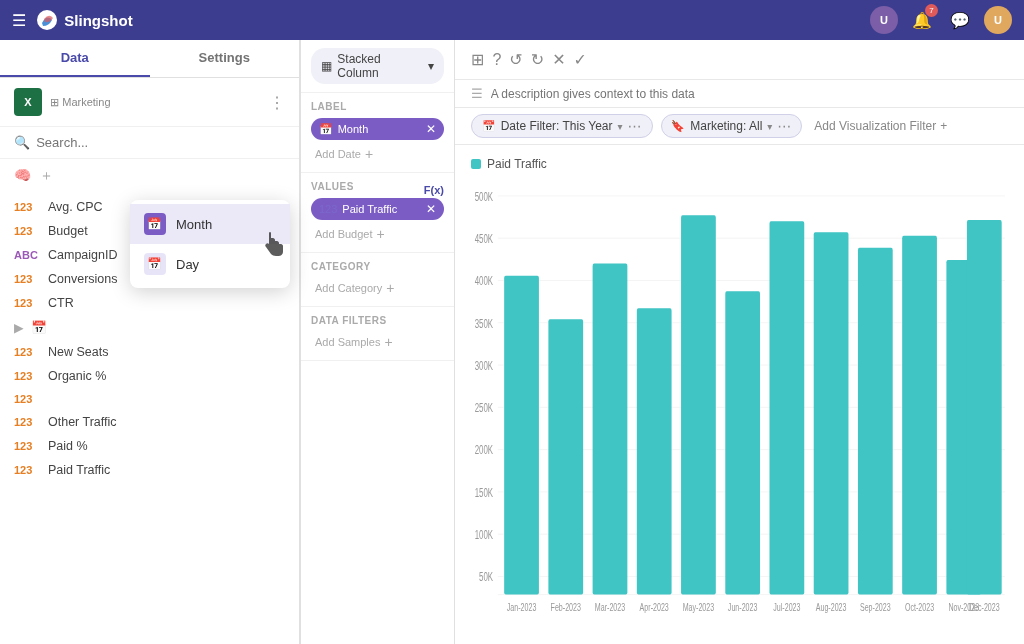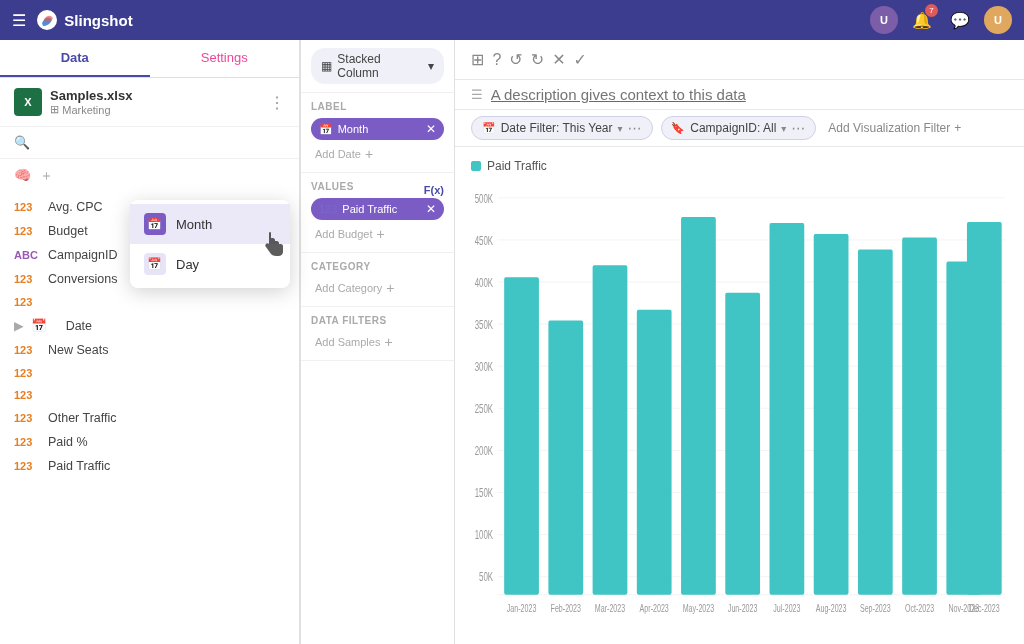--- a/index.html
+++ b/index.html
@@ -40,23 +40,24 @@
     
     .panel-tabs {
       display: flex;
       border-bottom: 1px solid #e0e0e0;
     }
     .panel-tab {
       flex: 1;
       text-align: center;
       padding: 10px 0;
       font-size: 13px;
-      color: #ec4899;
+      color: #737373;
       cursor: pointer;
       border-bottom: 2px solid transparent;
+      font-weight: bold;
     }
     .panel-tab.active {
       color: #4a4aaa;
       border-bottom: 2px solid #4a4aaa;
       font-weight: 600;
     }
 
     
     .file-info {
       display: flex;
@@ -344,31 +345,31 @@
   <div class="left-panel">
 
     <div class="panel-tabs">
       <div class="panel-tab active">Data</div>
       <div class="panel-tab">Settings</div>
     </div>
 
     <div class="file-info">
       <div class="file-excel-icon">X</div>
       <div class="file-details">
-        <div class="file-name">Samples.xlsx</div>
         <div class="file-sub">
           <span>⊞</span>
           <span>Marketing</span>
         </div>
       </div>
       <span class="file-more">⋮</span>
     </div>
 
     <div class="search-bar">
       <span class="search-icon-wrap">🔍</span>
+      <input class="search-input" type="text" placeholder="Search..." style="">
     </div>
 
     <div class="fields-header">
       <div class="fields-actions">
         <span class="field-action-btn">🧠</span>
         <span class="field-action-btn">＋</span>
       </div>
     </div>
 
     <div class="field-list">
@@ -383,32 +384,33 @@
       <div class="field-item">
         <span class="field-type abc">ABC</span>
         <span class="field-name">CampaignID</span>
       </div>
       <div class="field-item">
         <span class="field-type num">123</span>
         <span class="field-name">Conversions</span>
       </div>
       <div class="field-item">
         <span class="field-type num">123</span>
+        <span class="field-name">CTR</span>
       </div>
       <div class="field-item">
         <span class="field-expand">▶</span>
         <span class="field-type date">📅</span>
-        <span class="field-name">Date</span>
       </div>
       <div class="field-item">
         <span class="field-type num">123</span>
         <span class="field-name">New Seats</span>
       </div>
       <div class="field-item">
         <span class="field-type num">123</span>
+        <span class="field-name">Organic %</span>
       </div>
       <div class="field-item">
         <span class="field-type num">123</span>
       </div>
       <div class="field-item">
         <span class="field-type num">123</span>
         <span class="field-name">Other Traffic</span>
       </div>
       <div class="field-item">
         <span class="field-type num">123</span>
@@ -484,33 +486,33 @@
         <span class="viz-header-btn">?</span>
         <span class="viz-header-btn">↺</span>
         <span class="viz-header-btn">↻</span>
         <span class="viz-header-btn">✕</span>
         <span class="viz-header-btn">✓</span>
       </div>
     </div>
 
     <div class="desc-bar">
       <span>☰</span>
-      <input style="border: none; outline: none; font-size: 15px; color: #a16207; flex: 1 1 0%; background: transparent; text-decoration: underline;" type="text" placeholder="A description gives context to this data">
+      <input style="border: none; outline: none; font-size: 12px; color: #6d28d9; flex: 1 1 0%; background: transparent;" type="text" placeholder="A description gives context to this data">
     </div>
 
     <div class="filter-bar">
       <div class="filter-chip">
         <span class="filter-chip-icon">📅</span>
         <span>Date Filter: This Year</span>
         <span class="filter-chip-arrow">▾</span>
         <span class="filter-chip-more">⋯</span>
       </div>
       <div class="filter-chip">
         <span class="filter-chip-icon">🔖</span>
-        <span>CampaignID: All</span>
+        <span>Marketing: All</span>
         <span class="filter-chip-arrow">▾</span>
         <span class="filter-chip-more">⋯</span>
       </div>
       <div class="add-viz-filter">
         <span>Add Visualization Filter</span>
         <span>+</span>
       </div>
     </div>
 
     <div class="chart-area">

